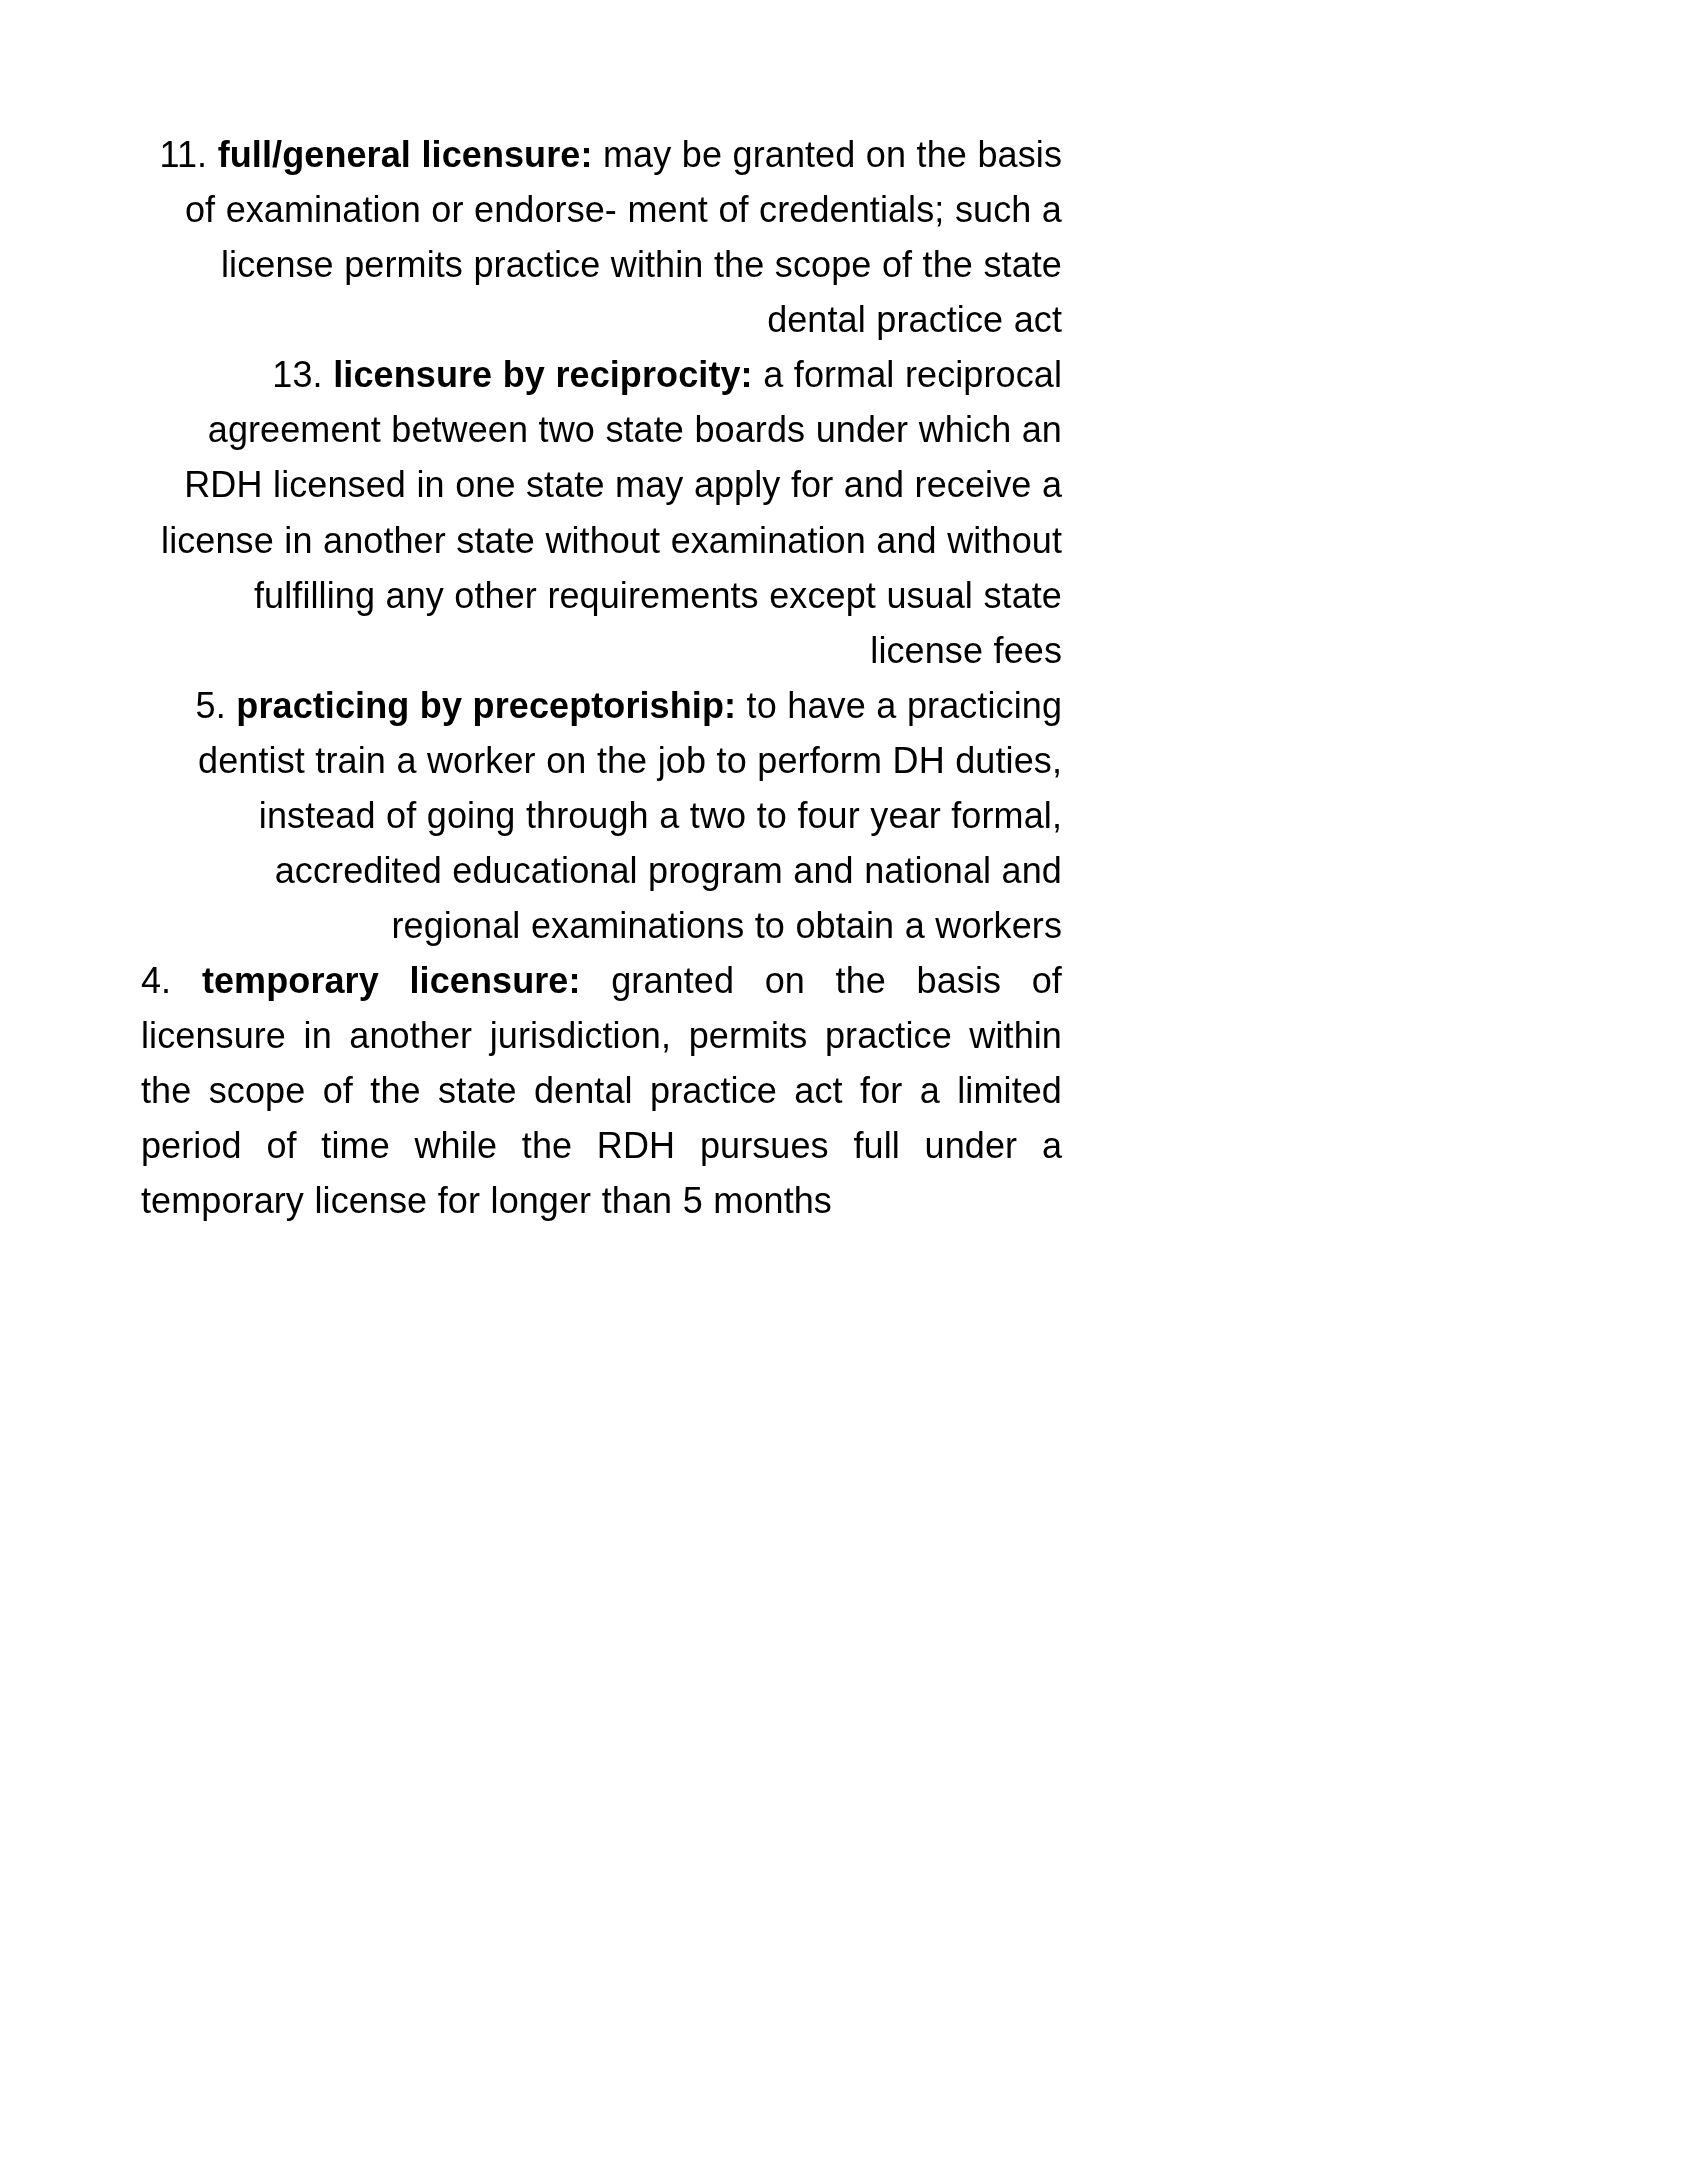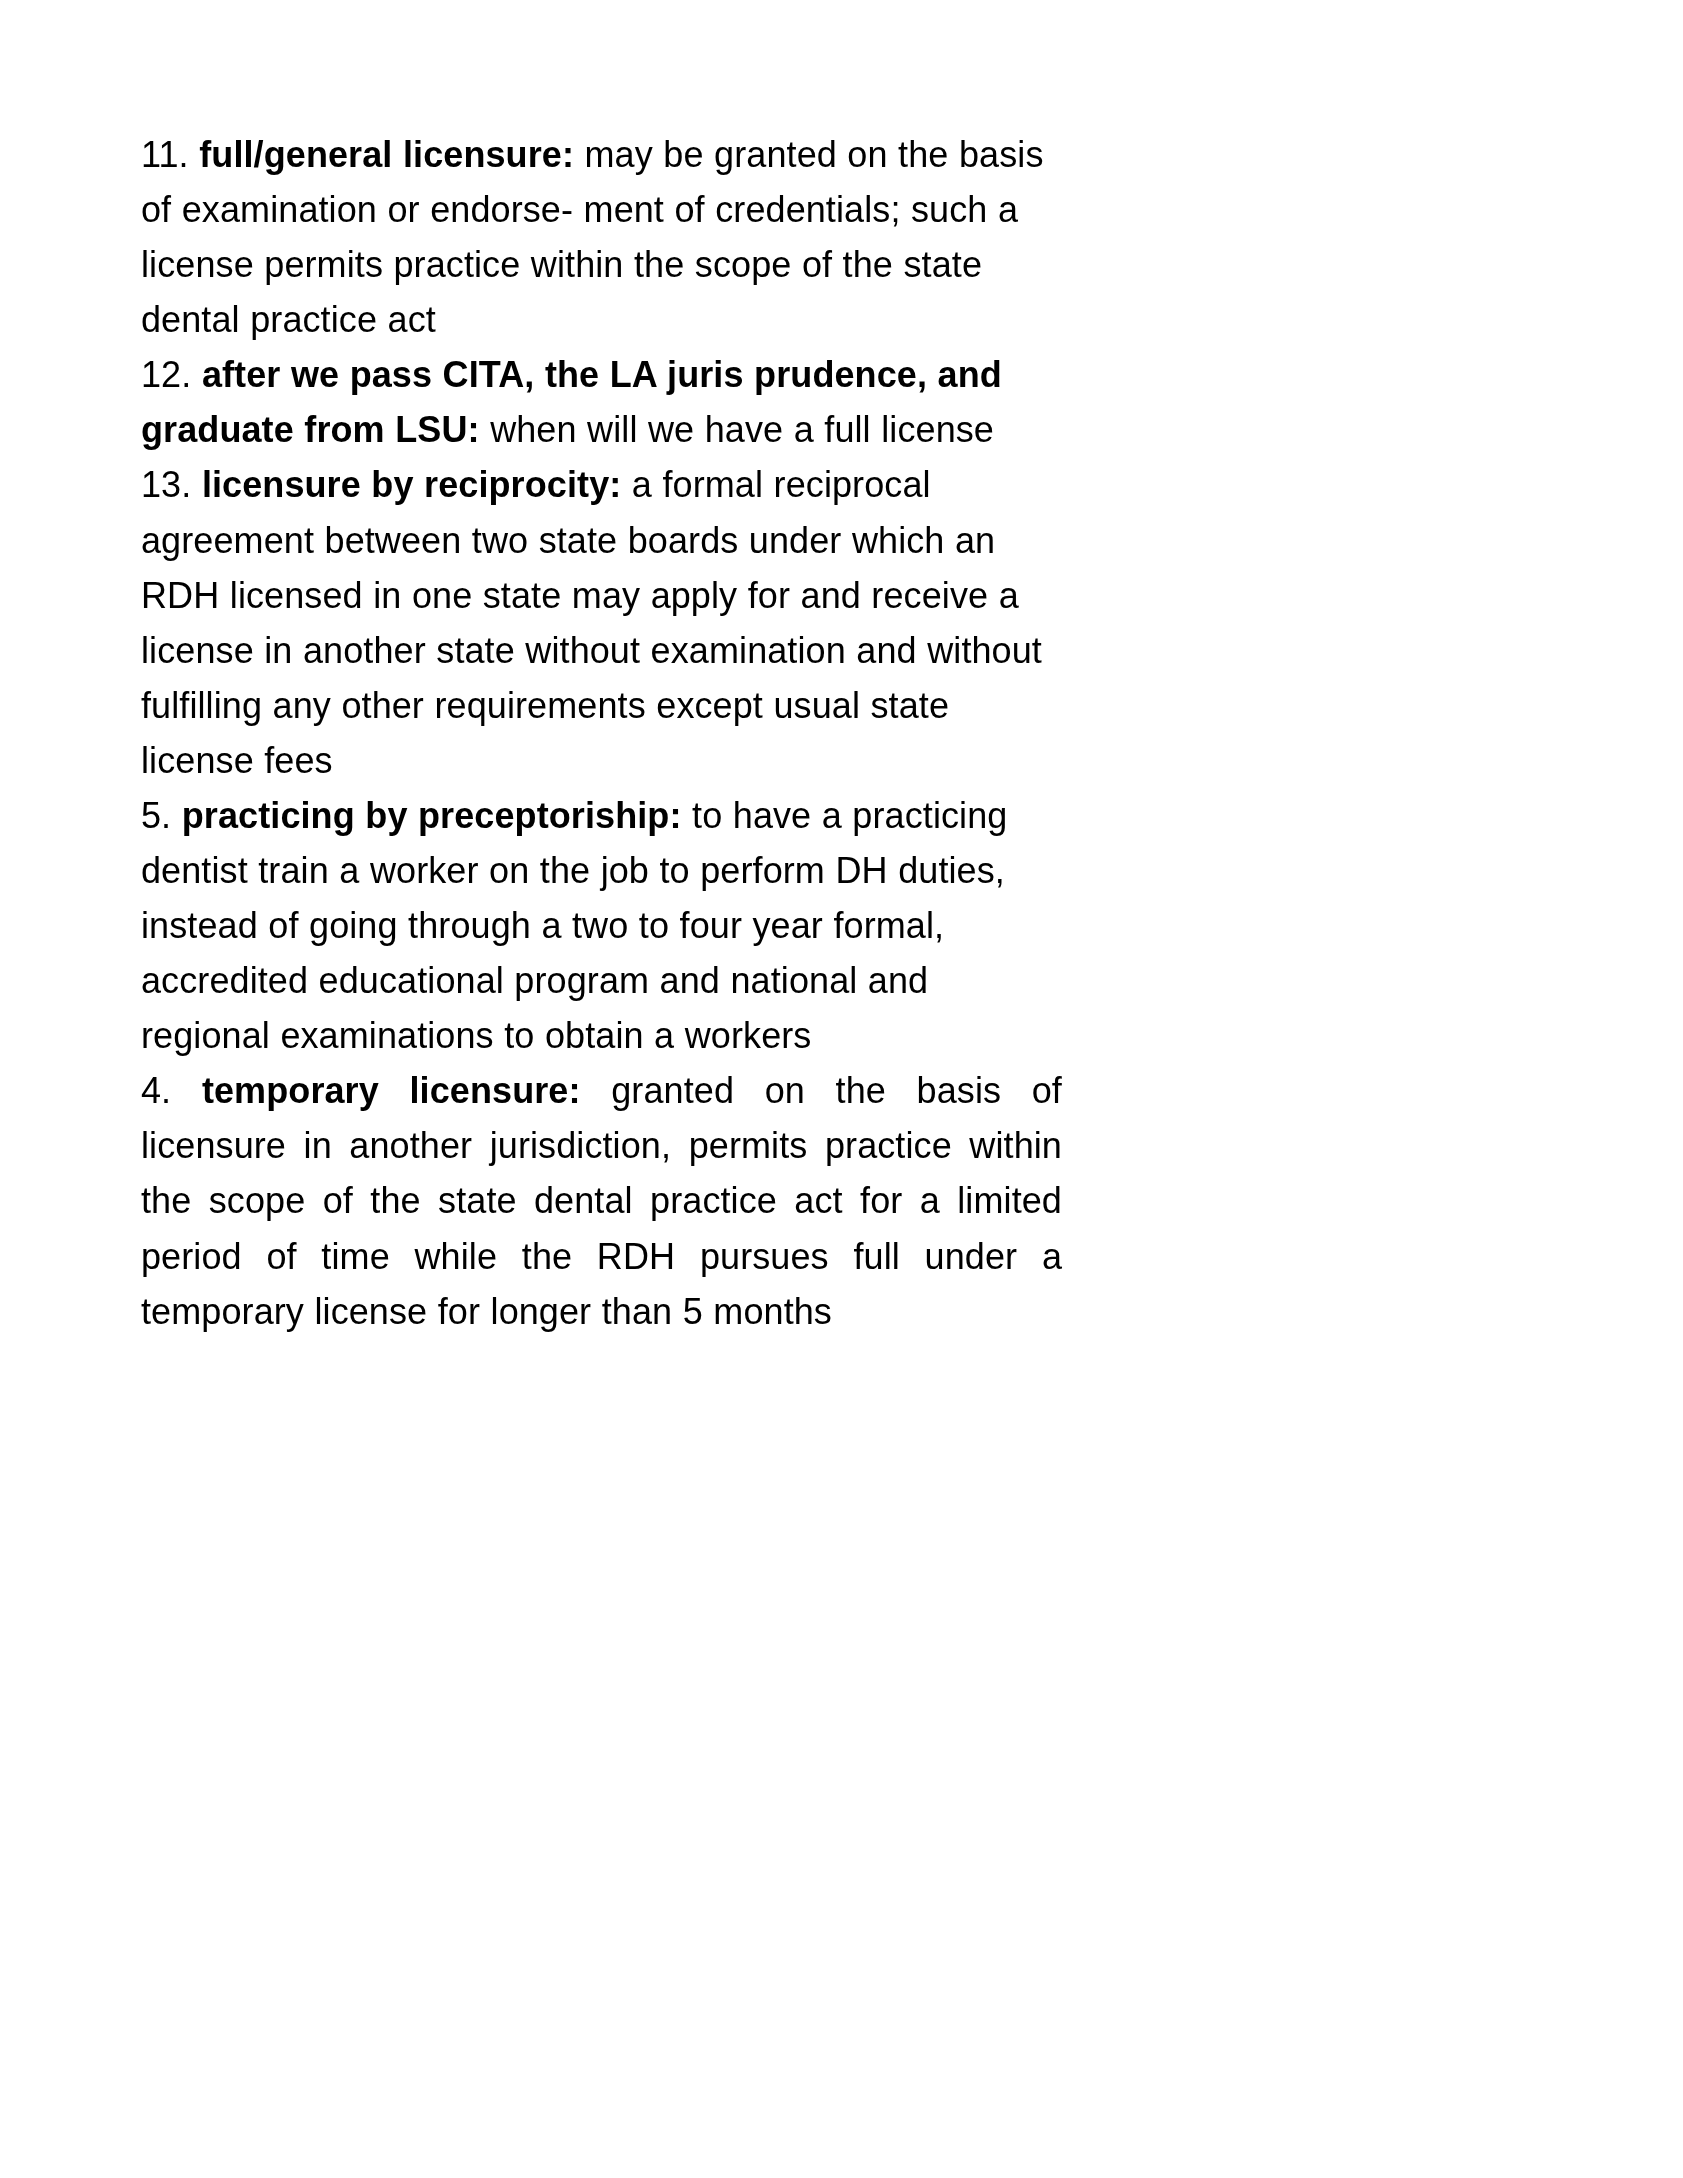--- a/index.html
+++ b/index.html
@@ -26,21 +26,21 @@
     position: absolute;
     left: 141px;
     top: 127px;
     width: 921px;
   }
   .note-entry {
     font-size: 36px;
     line-height: 1.53;
     color: #000000;
     margin: 0 0 0 0;
-    text-align: left;
+    text-align: right;
     font-stretch: condensed;
     letter-spacing: 0.1px;
     word-spacing: 0.4px;
   }
   .note-entry.justified {
     text-align: justify;
     text-justify: inter-word;
   }
   .note-number {
     font-weight: 400;
@@ -55,19 +55,18 @@
   .note-entry > span {
     display: inline;
   }
 </style>
 </head>
 <body style="color: rgb(0, 0, 0);">
 
 <div id="page" style="background: rgb(255, 255, 255);">
   <div id="notes-body">
       <p class="note-entry"><span class="note-number">11.</span> <span class="note-term">full/general licensure:</span><span class="note-def"> may be granted on the basis of examination or endorse- ment of credentials; such a license permits practice within the scope of the state dental practice act</span></p>
-      <p class="note-entry"><span class="note-number">12.</span> <span class="note-term">after we pass CITA, the LA juris prudence, and graduate from LSU:</span><span class="note-def"> when will we have a full license</span></p>
       <p class="note-entry"><span class="note-number">13.</span> <span class="note-term">licensure by reciprocity:</span><span class="note-def"> a formal reciprocal agreement between two state boards under which an RDH licensed in one state may apply for and receive a license in another state without examination and without fulfilling any other requirements except usual state license fees</span></p>
       <p class="note-entry"><span class="note-number">5.</span> <span class="note-term">practicing by preceptoriship:</span><span class="note-def"> to have a practicing dentist train a worker on the job to perform DH duties, instead of going through a two to four year formal, accredited educational program and national and regional examinations to obtain a workers</span></p>
       <p class="note-entry justified"><span class="note-number">4.</span> <span class="note-term">temporary licensure:</span><span class="note-def"> granted on the basis of licensure in another jurisdiction, permits practice within the scope of the state dental practice act for a limited period of time while the RDH pursues full under a temporary license for longer than 5 months</span></p>
     </div>
 </div>
 
 
 </body></html>

